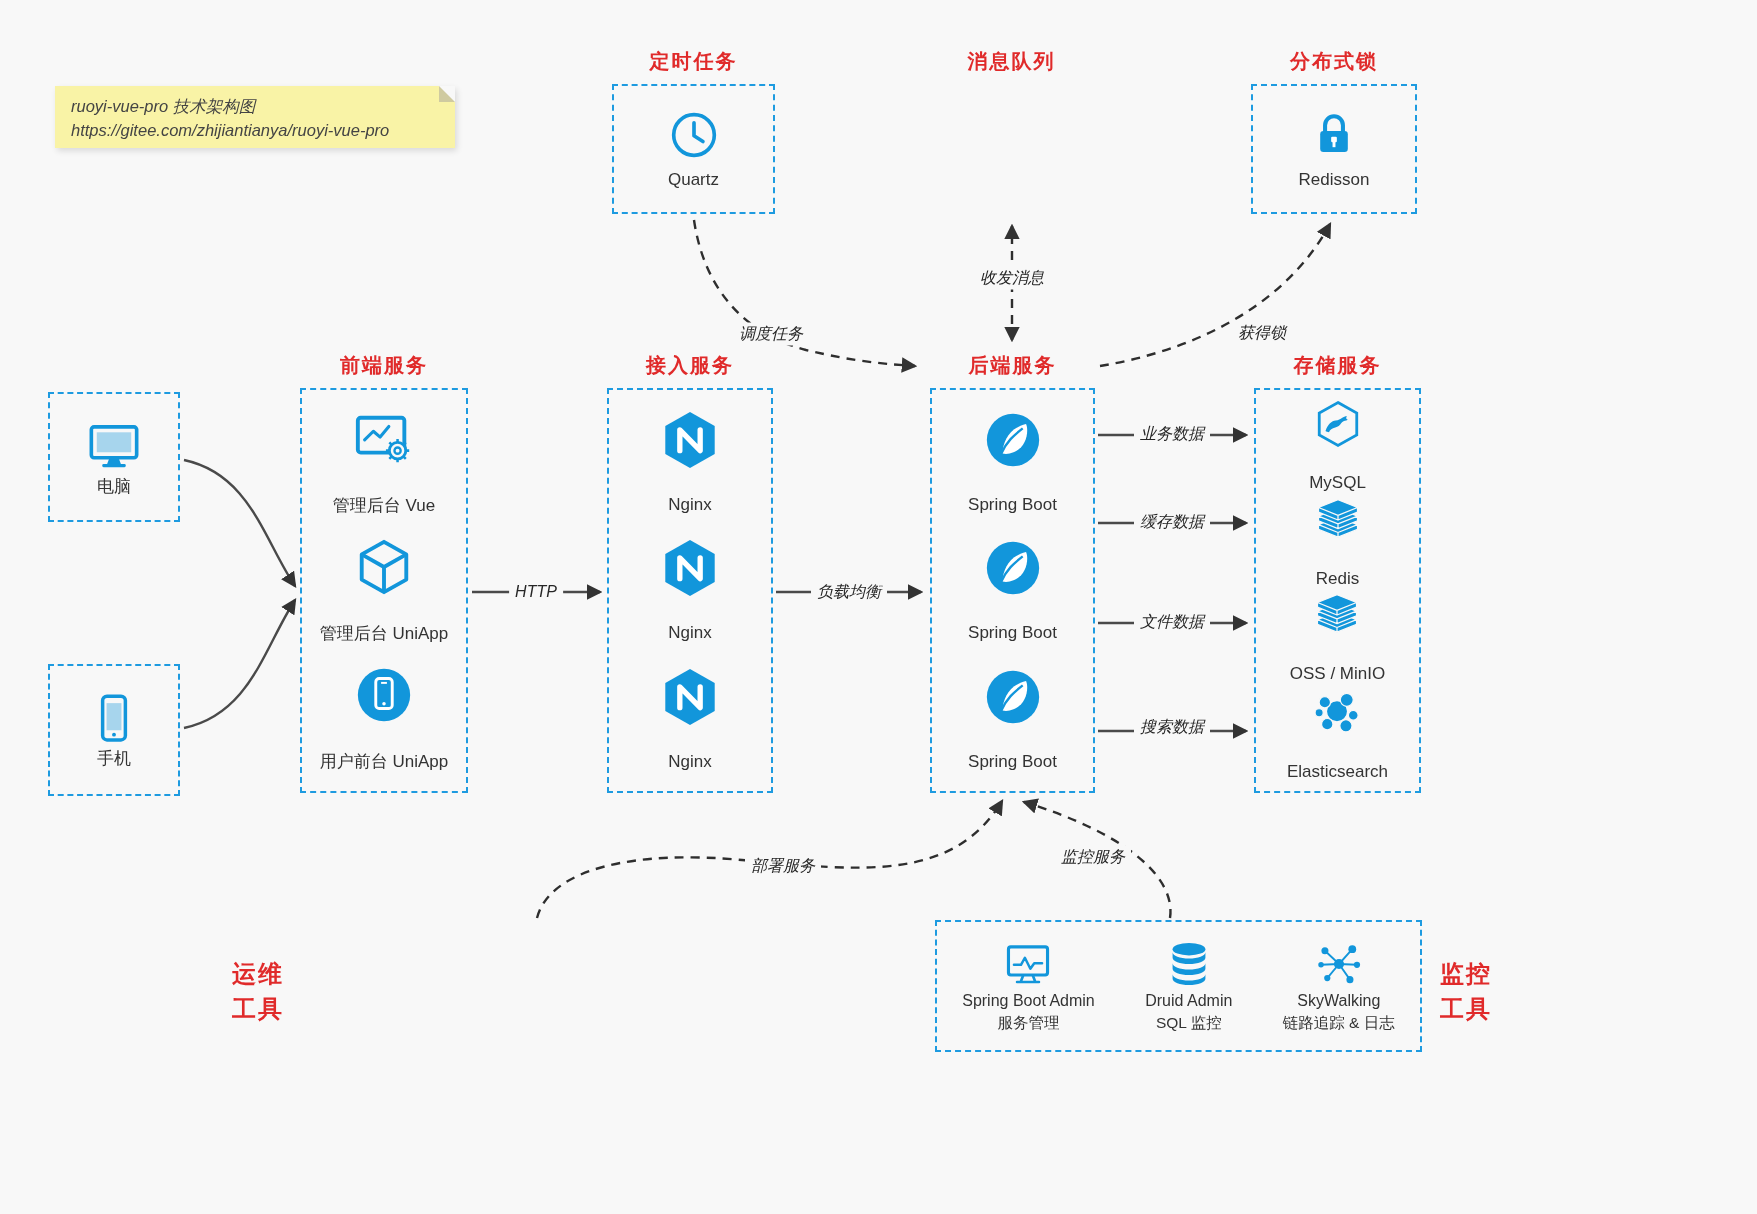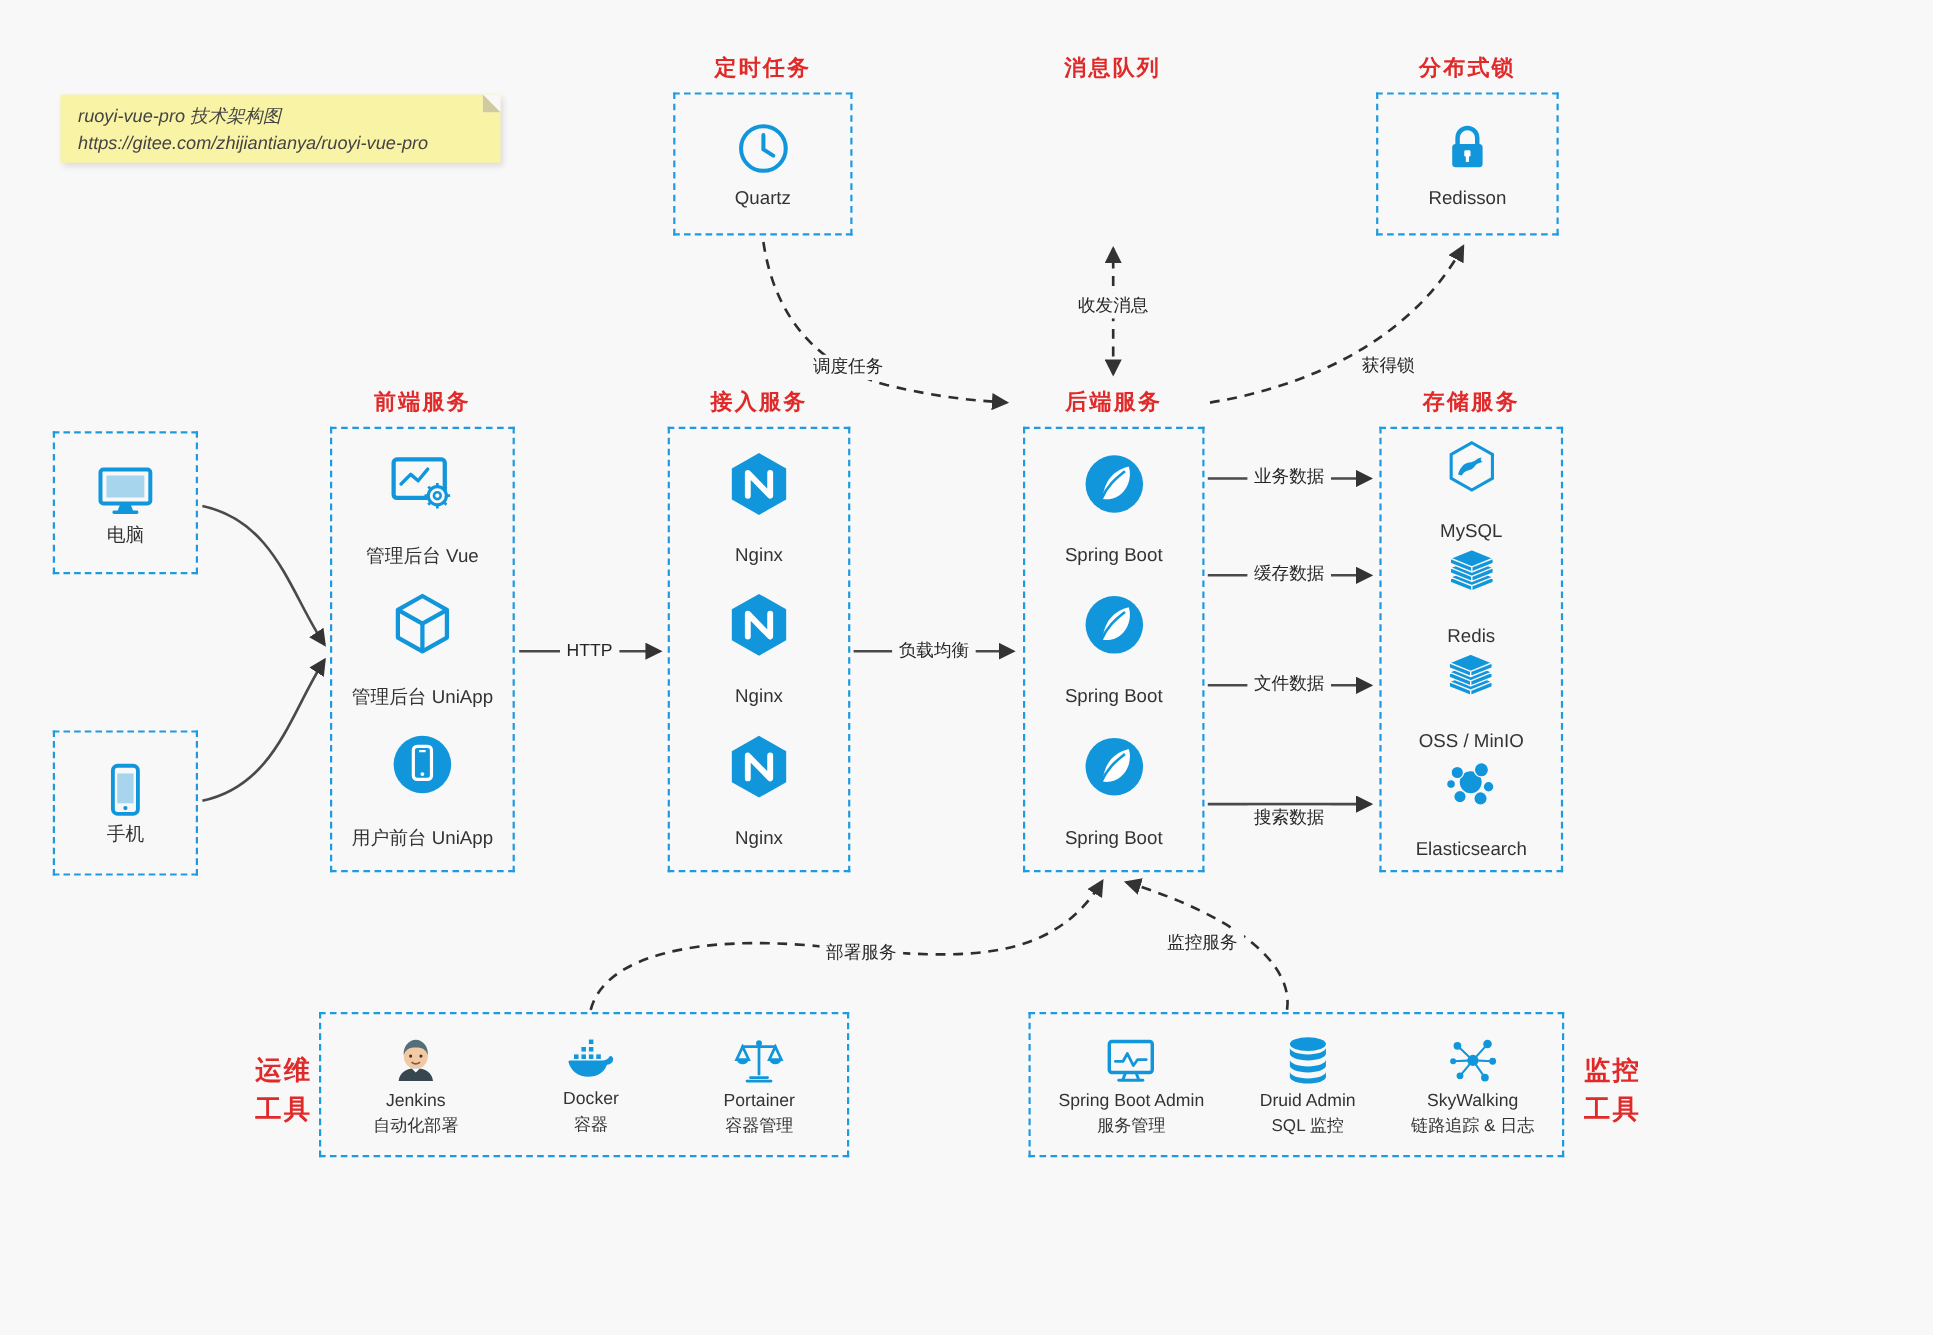--- a/index.html
+++ b/index.html
@@ -40,21 +40,21 @@
   .row-item .item-label { font-size:16px; }
 
   .side-label {
     position:absolute; z-index:2; color:var(--red,#e02a2a);
     font-weight:bold; font-size:24px; line-height:1.45; text-align:center; letter-spacing:2px;
   }
 
   .edge-label {
     position:absolute; z-index:3; transform:translate(-50%,-50%);
     background:var(--bg,#f8f8f8); padding:1px 6px;
-    font-size:16px; color:#262626; white-space:nowrap;
+    font-size:16px; color:#262626; white-space:nowrap;font-style:italic;
   }
 
   .note {
     position:absolute; left:55px; top:86px; width:400px; height:62px;
     background:var(--note-bg,#f9f3a6); z-index:2;
     padding:9px 16px; font-size:16.5px; color:#444; line-height:1.45;
     box-shadow:2px 3px 6px rgba(0,0,0,.12);
     font-style:italic;
   }
   .note::before {
@@ -372,43 +372,20 @@
           </svg>
         <div class="item-label">Elasticsearch</div>
       </div>
     </div>
   </div>
 
   <div class="side-label" style="left:226px;top:957px;width:64px">
     <div>运维</div>
     <div>工具</div>
   </div>
-  <div class="dash-box row-box" style="left:290px;top:920px;width:482px;height:132px">
-    <div class="row-item">
-      <svg class="icon" style="width:50px;height:50px">
-          <use href="#i-jenkins"></use>
-        </svg>
-      <div class="item-label">Jenkins</div>
-      <div class="item-sub">自动化部署</div>
-    </div>
-    <div class="row-item">
-      <svg class="icon" style="width:52px;height:48px">
-          <use href="#i-docker"></use>
-        </svg>
-      <div class="item-label">Docker</div>
-      <div class="item-sub">容器</div>
-    </div>
-    <div class="row-item">
-      <svg class="icon" style="width:50px;height:50px">
-          <use href="#i-scales"></use>
-        </svg>
-      <div class="item-label">Portainer</div>
-      <div class="item-sub">容器管理</div>
-    </div>
-  </div>
 
   <div class="dash-box row-box" style="left:935px;top:920px;width:487px;height:132px">
     <div class="row-item">
       <svg class="icon" style="width:52px;height:50px">
           <use href="#i-sba"></use>
         </svg>
       <div class="item-label">Spring Boot Admin</div>
       <div class="item-sub">服务管理</div>
     </div>
     <div class="row-item">
@@ -429,20 +406,20 @@
   <div class="side-label" style="left:1434px;top:957px;width:64px">
     <div>监控</div>
     <div>工具</div>
   </div>
 
   <div class="edge-label" style="left:536px;top:592px">HTTP</div>
   <div class="edge-label" style="left:849px;top:592px">负载均衡</div>
   <div class="edge-label" style="left:1172px;top:434px">业务数据</div>
   <div class="edge-label" style="left:1172px;top:522px">缓存数据</div>
   <div class="edge-label" style="left:1172px;top:622px">文件数据</div>
-  <div class="edge-label" style="left:1172px;top:744px">搜索数据</div>
+  <div class="edge-label" style="left:1172px;top:727px">搜索数据</div>
   <div class="edge-label" style="left:771px;top:334px">调度任务</div>
   <div class="edge-label" style="left:1012px;top:278px">收发消息</div>
   <div class="edge-label" style="left:1262px;top:333px">获得锁</div>
   <div class="edge-label" style="left:783px;top:866px">部署服务</div>
   <div class="edge-label" style="left:1093px;top:857px">监控服务</div>
 
 </div>
 
 </body></html>

